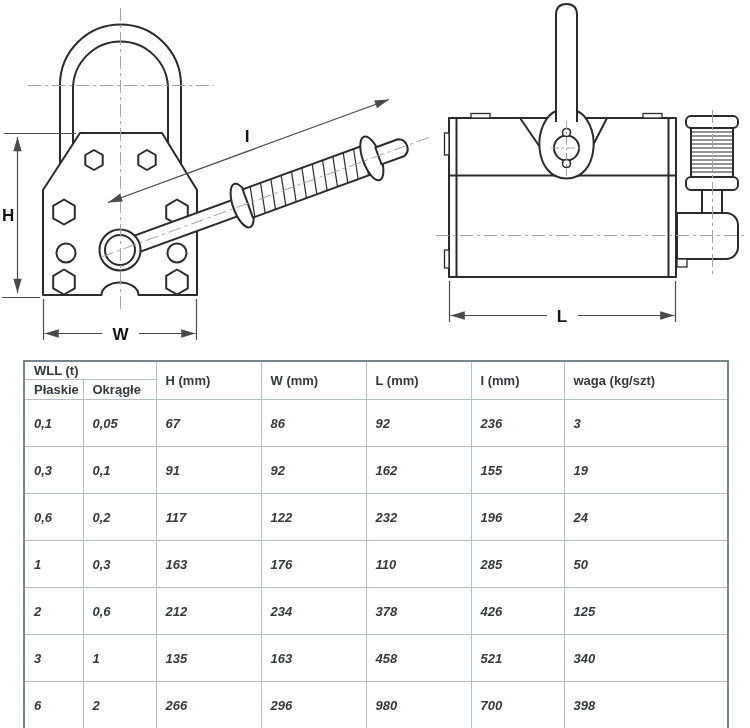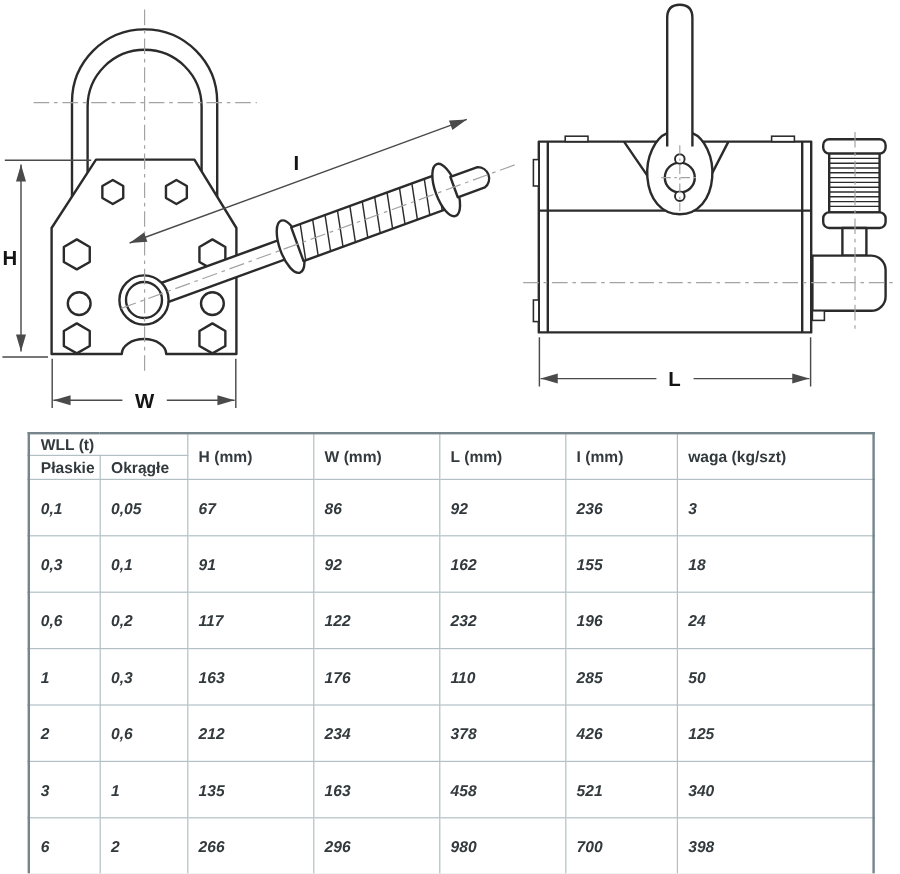--- a/index.html
+++ b/index.html
@@ -214,21 +214,21 @@
           <td>236</td>
           <td>3</td>
         </tr>
         <tr class="r">
           <td>0,3</td>
           <td>0,1</td>
           <td>91</td>
           <td>92</td>
           <td>162</td>
           <td>155</td>
-          <td>18</td>
+          <td>19</td>
         </tr>
         <tr class="r">
           <td>0,6</td>
           <td>0,2</td>
           <td>117</td>
           <td>122</td>
           <td>232</td>
           <td>196</td>
           <td>24</td>
         </tr>

